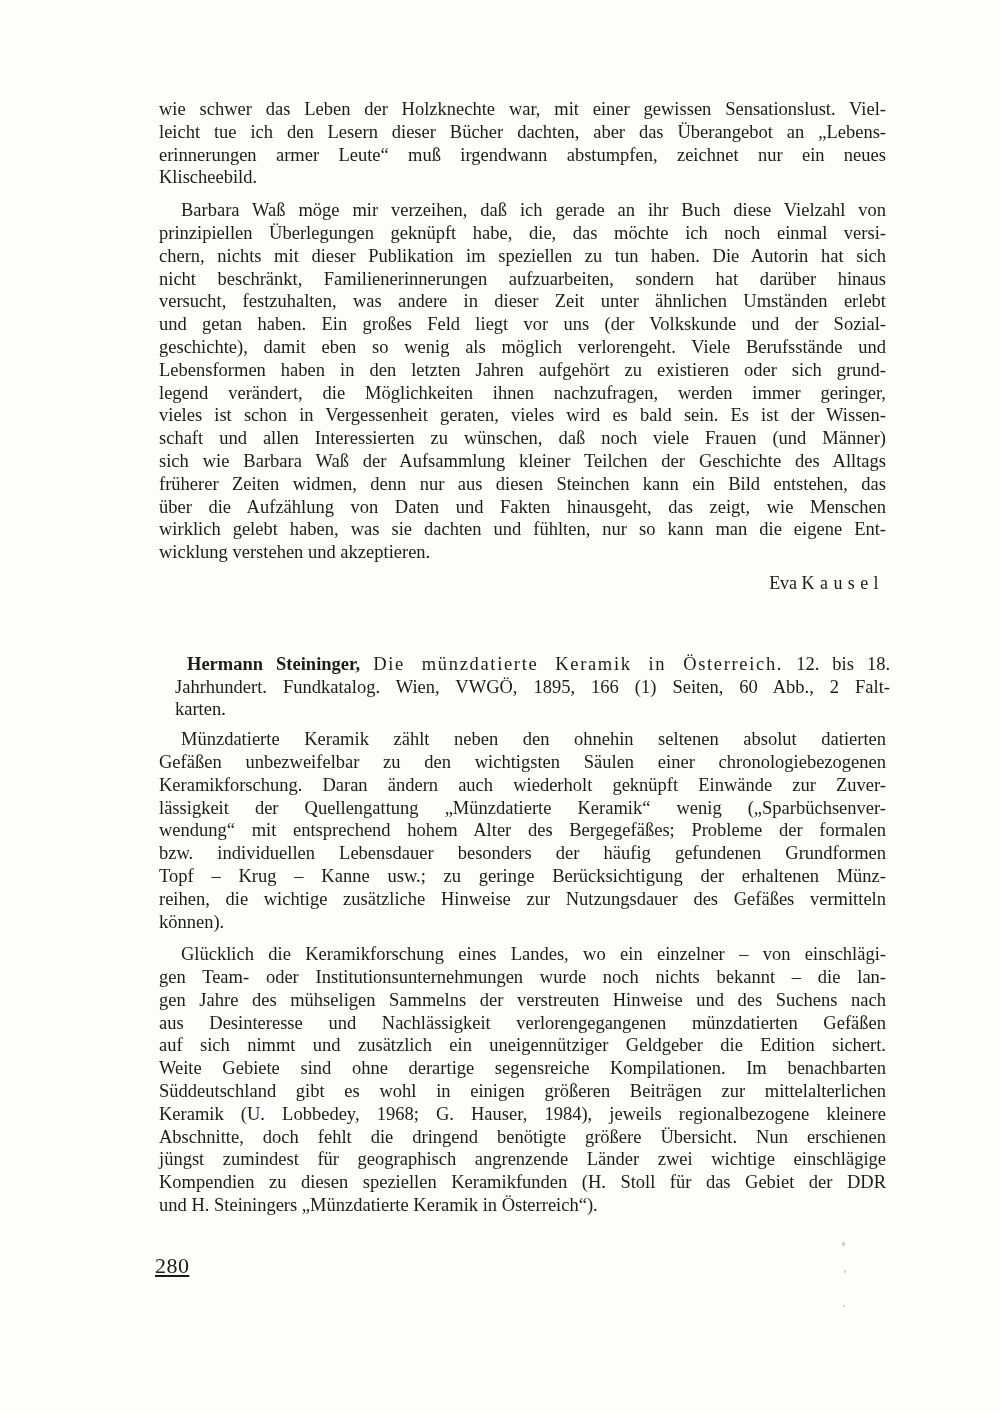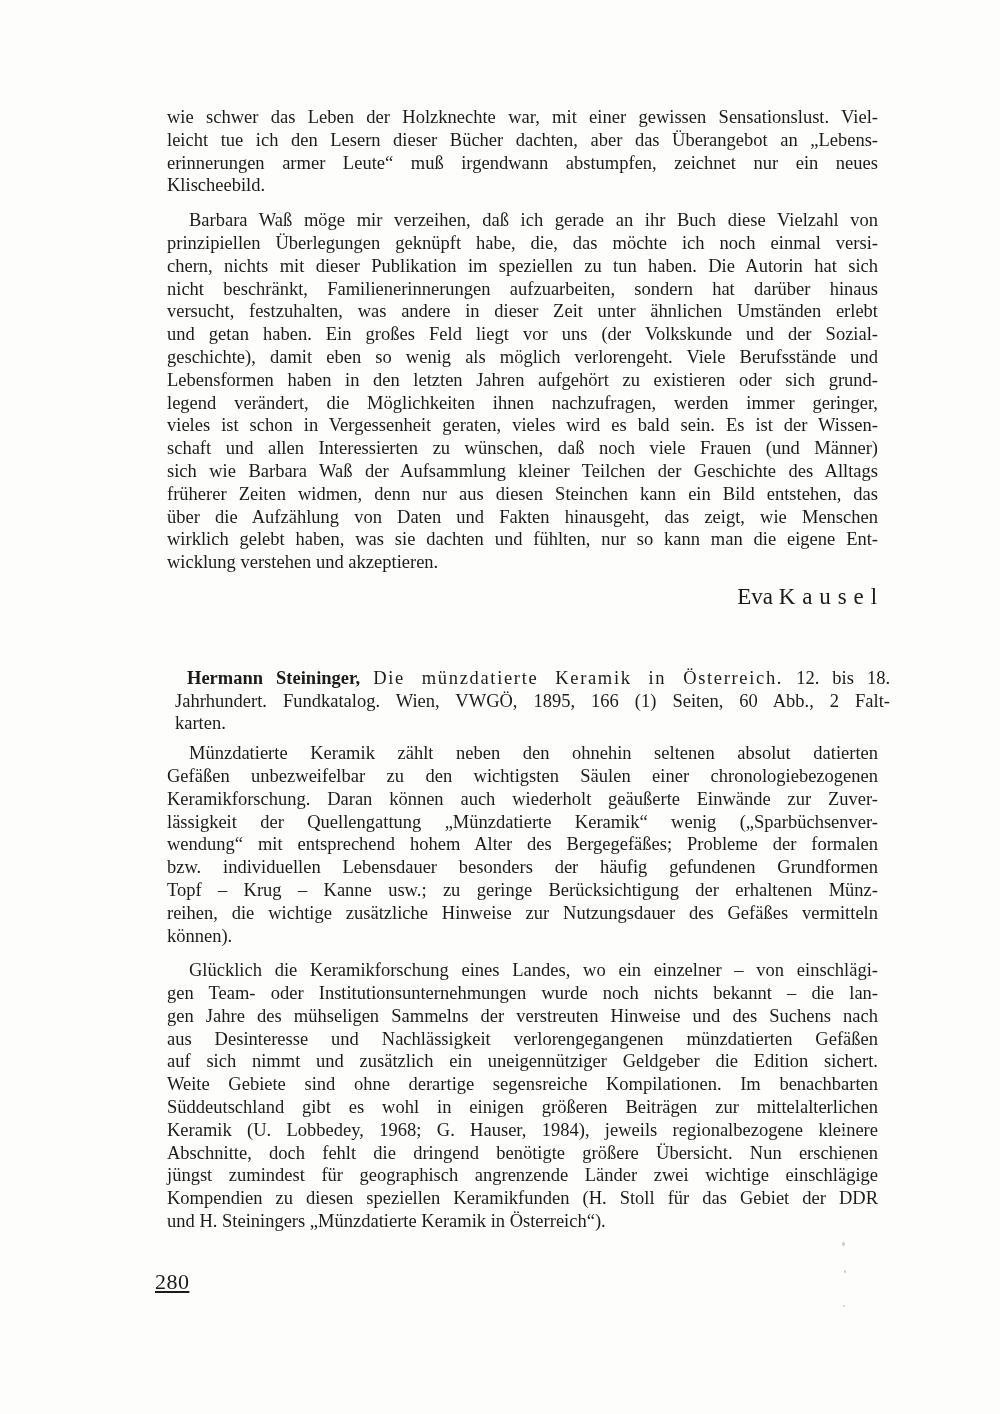--- a/index.html
+++ b/index.html
@@ -12,26 +12,26 @@
     overflow: hidden;
   }
   .page {
     position: absolute; inset: 0;
     padding: 94px 110px 0 155px;
     box-sizing: border-box;
   }
   .para, .heading { font-size: 18.5px; line-height: 22.8px; }
   .line { text-align: justify; }
   .line.jl { text-align-last: justify; }
-  .para { margin: 12px; }
+  .para { margin: 4px; }
   .para + .para { margin-top: 10px; }
   .para.indent .line:first-child { text-indent: 22px; }
   .signature {
     margin-top: 8px;
-    font-size: 23px; line-height: 22.8px;
+    font-size: 18px; line-height: 22.8px;
     text-align: right;
     padding-right: 6px;
   }
   .signature .lastname { letter-spacing: 0.30em; margin-left: 0.25em; }
   .review-steininger { margin-top: 58px; }
   .heading .ind { padding-left: 20px; }
   .heading .b { font-weight: bold; margin-left: 32px; }
   .heading .sperr { letter-spacing: 0.09em; word-spacing: 0.12em; }
   .heading + .para { margin-top: 7px; }
   .pageno {
@@ -77,21 +77,21 @@
 
   <section class="review-steininger">
     <div class="heading">
       <div class="line jl"><span class="b">Hermann Steininger,</span> <span class="sperr">Die münzdatierte Keramik in Österreich.</span> <span>12. bis 18.</span></div>
       <div class="line jl ind">Jahrhundert. Fundkatalog. Wien, VWGÖ, 1895, 166 (1) Seiten, 60 Abb., 2 Falt-</div>
       <div class="line ind">karten.</div>
     </div>
     <div class="para indent">
         <div class="line jl">Münzdatierte Keramik zählt neben den ohnehin seltenen absolut datierten</div>
         <div class="line jl">Gefäßen unbezweifelbar zu den wichtigsten Säulen einer chronologiebezogenen</div>
-        <div class="line jl">Keramikforschung. Daran können auch wiederholt geäußerte Einwände zur Zuver-</div>
+        <div class="line jl">Keramikforschung. Daran ändern auch wiederholt geknüpft Einwände zur Zuver-</div>
         <div class="line jl">lässigkeit der Quellengattung „Münzdatierte Keramik“ wenig („Sparbüchsenver-</div>
         <div class="line jl">wendung“ mit entsprechend hohem Alter des Bergegefäßes; Probleme der formalen</div>
         <div class="line jl">bzw. individuellen Lebensdauer besonders der häufig gefundenen Grundformen</div>
         <div class="line jl">Topf – Krug – Kanne usw.; zu geringe Berücksichtigung der erhaltenen Münz-</div>
         <div class="line jl">reihen, die wichtige zusätzliche Hinweise zur Nutzungsdauer des Gefäßes vermitteln</div>
         <div class="line">können).</div>
       </div>
     <div class="para indent">
         <div class="line jl">Glücklich die Keramikforschung eines Landes, wo ein einzelner – von einschlägi-</div>
         <div class="line jl">gen Team- oder Institutionsunternehmungen wurde noch nichts bekannt – die lan-</div>

